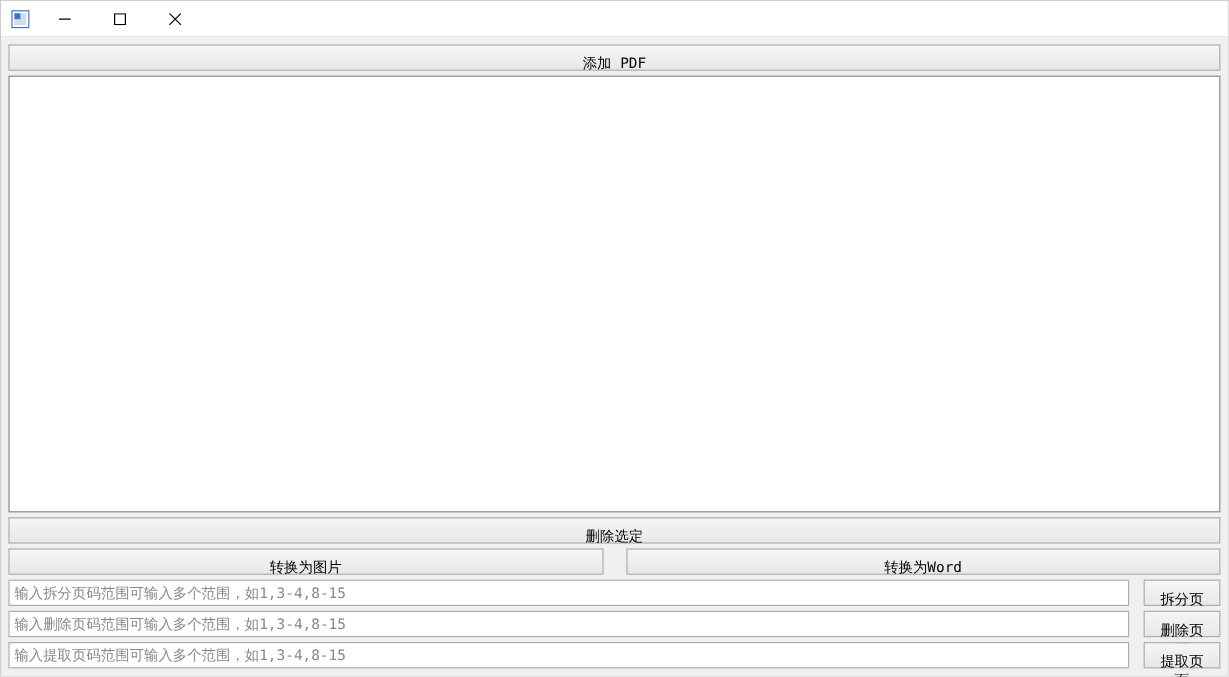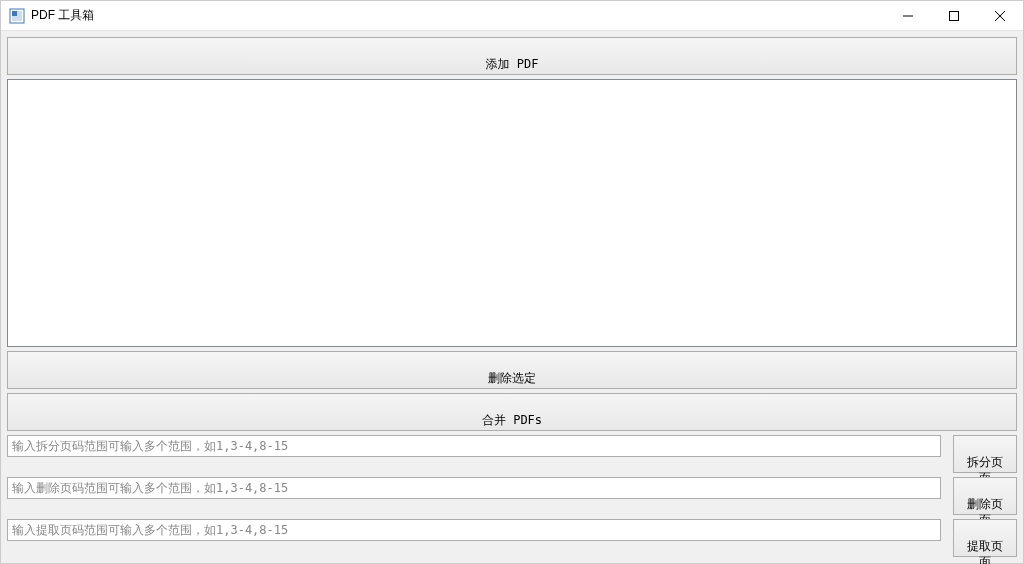--- a/index.html
+++ b/index.html
@@ -65,21 +65,21 @@
       flex: 1;
       padding: 6px;
       display: flex;
       flex-direction: column;
       gap: 4px;
       background: #f0f0f0;
     }
     .btn {
       background: linear-gradient(to bottom, #f5f5f5, #e8e8e8);
       border: 1px solid #adadad;
-      padding: 18px 8px;
+      padding: 7px 8px;
       font-size: 12px;
       font-family: "SimSun", "Microsoft YaHei", monospace;
       cursor: pointer;
       text-align: center;
       height: 22px;
       line-height: 16px;
     }
     .btn-full {
       width: 100%;
     }
@@ -122,21 +122,20 @@
 
 <div class="window">
   <div class="titlebar">
     <span class="titlebar-icon">
       <svg viewBox="0 0 16 16">
         <rect x="1" y="1" width="14" height="14" fill="#fff" stroke="#3a78c0" stroke-width="1"></rect>
         <rect x="3" y="3" width="10" height="10" fill="#3a78c0" opacity="0.25"></rect>
         <rect x="3" y="3" width="5" height="5" fill="#3a78c0"></rect>
       </svg>
     </span>
-    <span class="titlebar-title">PDF 工具箱</span>
     <div class="win-controls">
       <button class="win-btn">
         <svg width="10" height="10" viewBox="0 0 10 10">
             <line x1="0" y1="5" x2="10" y2="5" stroke="#000" stroke-width="1"></line>
           </svg>
       </button>
       <button class="win-btn">
         <svg width="10" height="10" viewBox="0 0 10 10">
             <rect x="0.5" y="0.5" width="9" height="9" fill="none" stroke="#000" stroke-width="1"></rect>
           </svg>
@@ -152,22 +151,25 @@
 
   <div class="content">
     <button class="btn btn-full">添加 PDF</button>
 
     <div class="file-list"></div>
 
     <div class="row-two">
       <button class="btn">删除选定</button>
     </div>
 
+    <div class="row-two">
+      <button class="btn">转换为图片</button>
+      <button class="btn">转换为Word</button>
+    </div>
 
-    <button class="btn btn-full">合并 PDFs</button>
 
     <div class="input-row">
       <input type="text" placeholder="输入拆分页码范围可输入多个范围，如1,3-4,8-15" style="">
       <button class="btn">拆分页面</button>
     </div>
 
     <div class="input-row">
       <input type="text" placeholder="输入删除页码范围可输入多个范围，如1,3-4,8-15" style="">
       <button class="btn">删除页面</button>
     </div>

